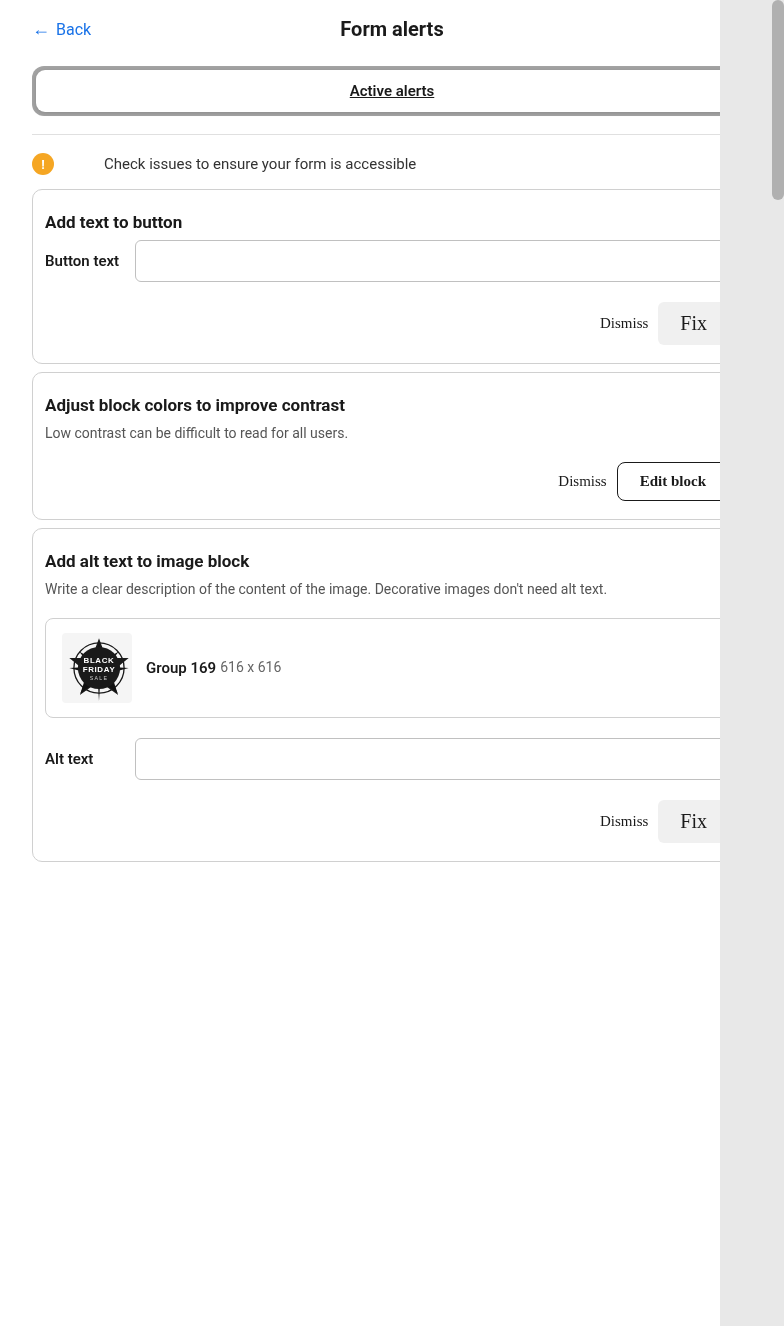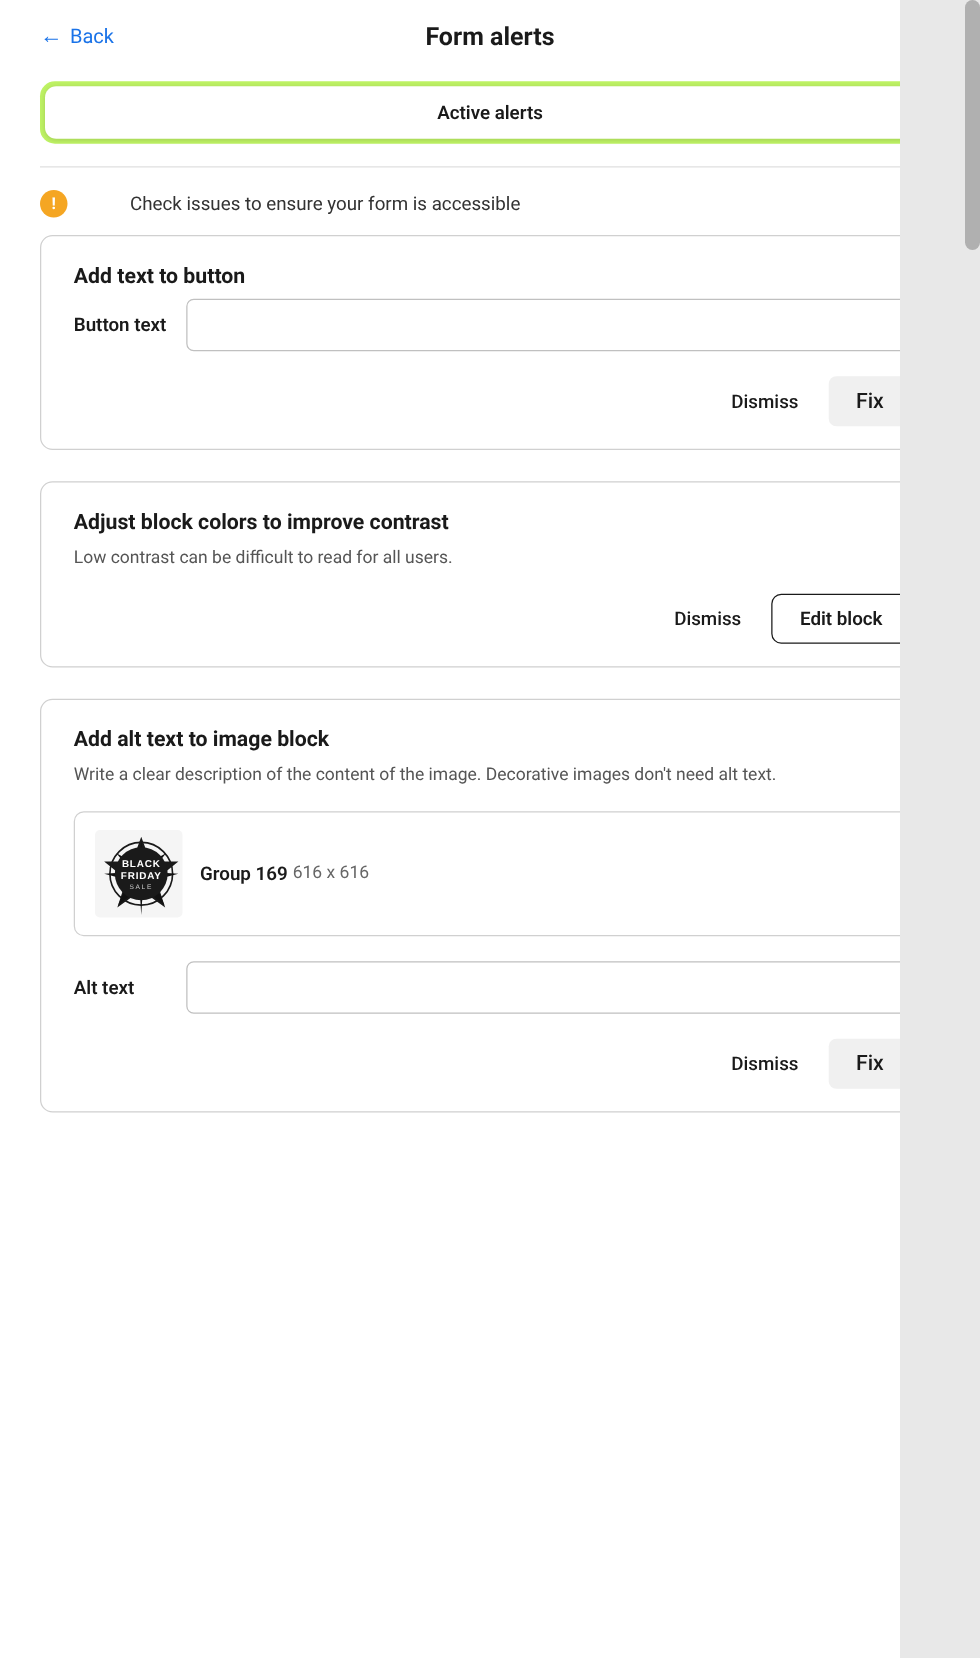--- a/index.html
+++ b/index.html
@@ -40,25 +40,26 @@
       position: absolute;
       left: 50%;
       transform: translateX(-50%);
       font-size: 20px;
       font-weight: 700;
       color: #1a1a1a;
     }
     
     .tab-switcher {
       display: flex;
-      background: #bef264;
+      background: #a3a3a3;
       border-radius: 12px;
       padding: 4px;
       margin: 8px 0 0 0;
       gap: 0;
+      text-decoration: underline;
     }
     .tab-btn {
       flex: 1;
       padding: 12px 0;
       font-size: 15px;
       font-weight: 500;
       border: none;
       background: none;
       cursor: pointer;
       border-radius: 9px;
@@ -109,22 +110,22 @@
     }
     .chevron-up {
       font-size: 18px;
       color: #555;
       cursor: pointer;
     }
     
     .alert-card {
       border: 1.5px solid #d0d0d0;
       border-radius: 10px;
-      padding: 22px 22px 18px 26px;
-      margin-bottom: 25px;
+      padding: 22px 22px 18px 12px;
+      margin-bottom: 8px;
     }
     .alert-card-title {
       font-size: 17px;
       font-weight: 700;
       color: #1a1a1a;
       margin-bottom: 8px;
     }
     .alert-card-desc {
       font-size: 14px;
       color: #555;
@@ -152,37 +153,37 @@
       padding: 0 12px;
       font-size: 15px;
       font-family: inherit;
       outline: none;
     }
     
     .card-actions {
       display: flex;
       justify-content: flex-end;
       align-items: center;
-      gap: 14px;
+      font-family: Liberation Serif, serif;
     }
     .btn-dismiss {
       background: none;
       border: none;
       font-size: 15px;
       font-weight: 500;
       color: #1a1a1a;
       cursor: pointer;
       font-family: inherit;
       padding: 8px 10px;
     }
     .btn-fix {
       background: #f0f0f0;
       border: none;
       border-radius: 6px;
-      font-size: 17px;
+      font-size: 20px;
       font-weight: 500;
       color: #1a1a1a;
       cursor: pointer;
       font-family: inherit;
       padding: 10px 22px;
       text-align: right;
     }
     .btn-edit-block {
       background: #fff;
       border: 1.5px solid #1a1a1a;

